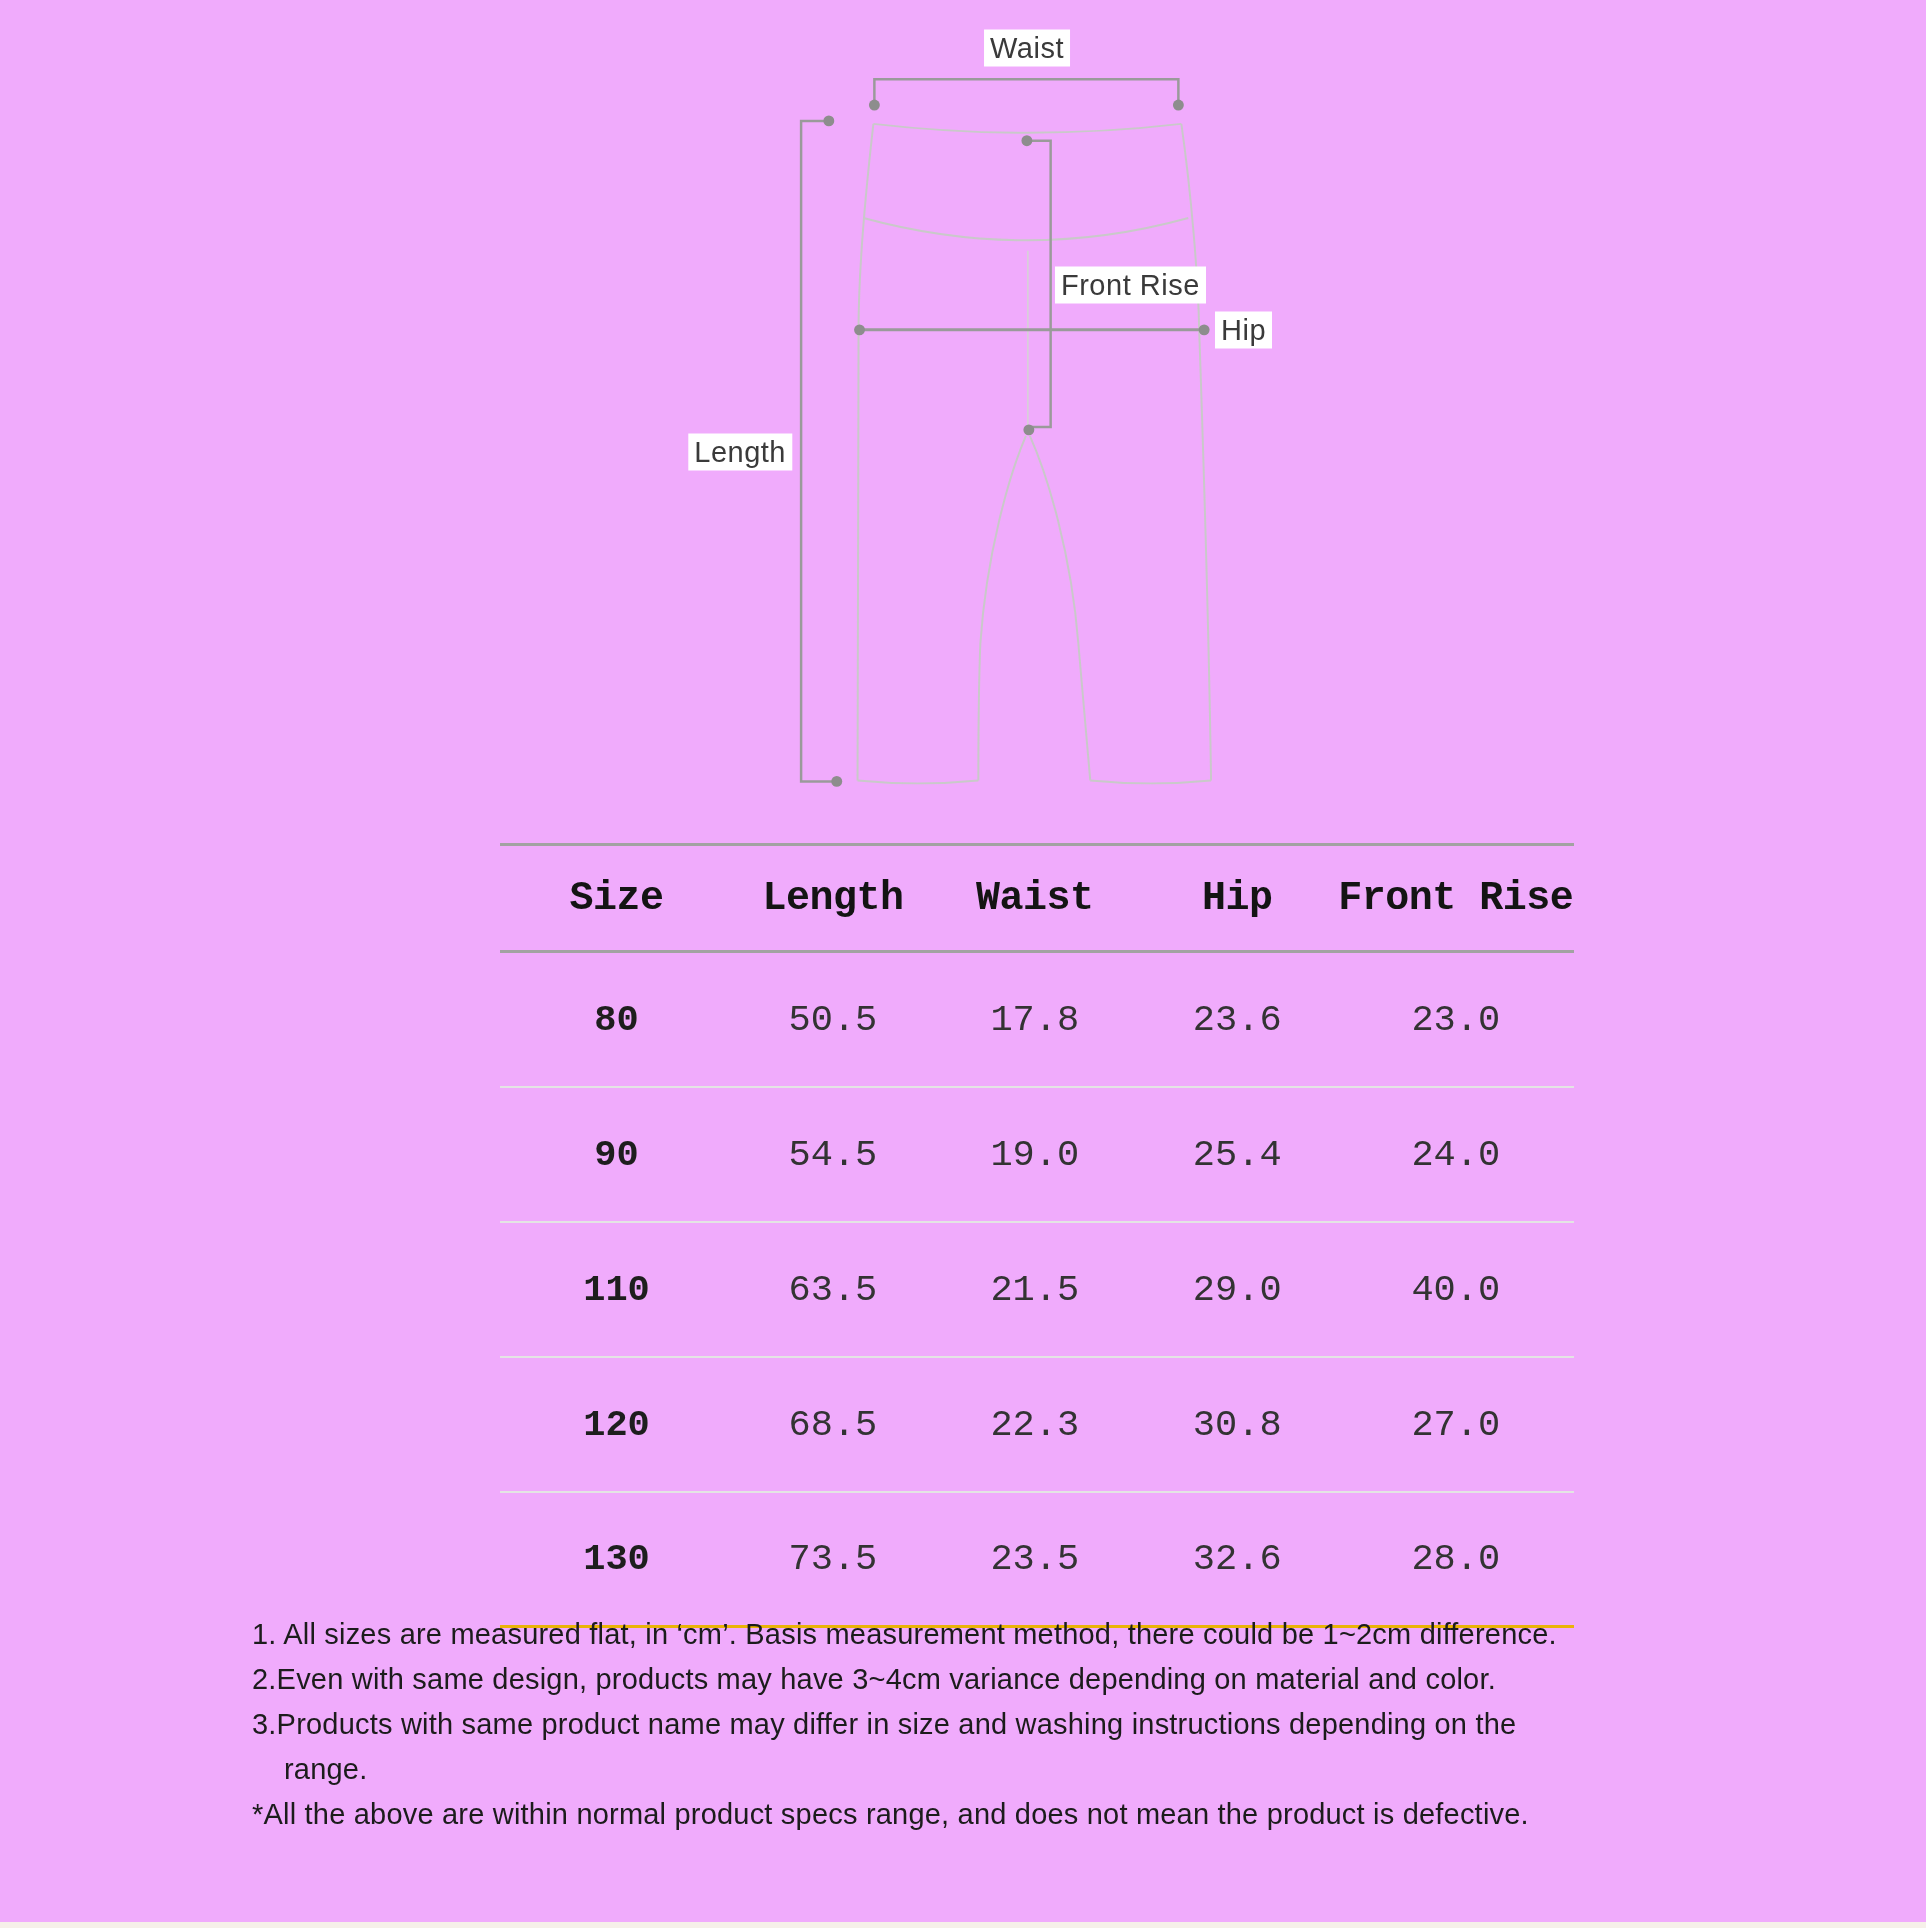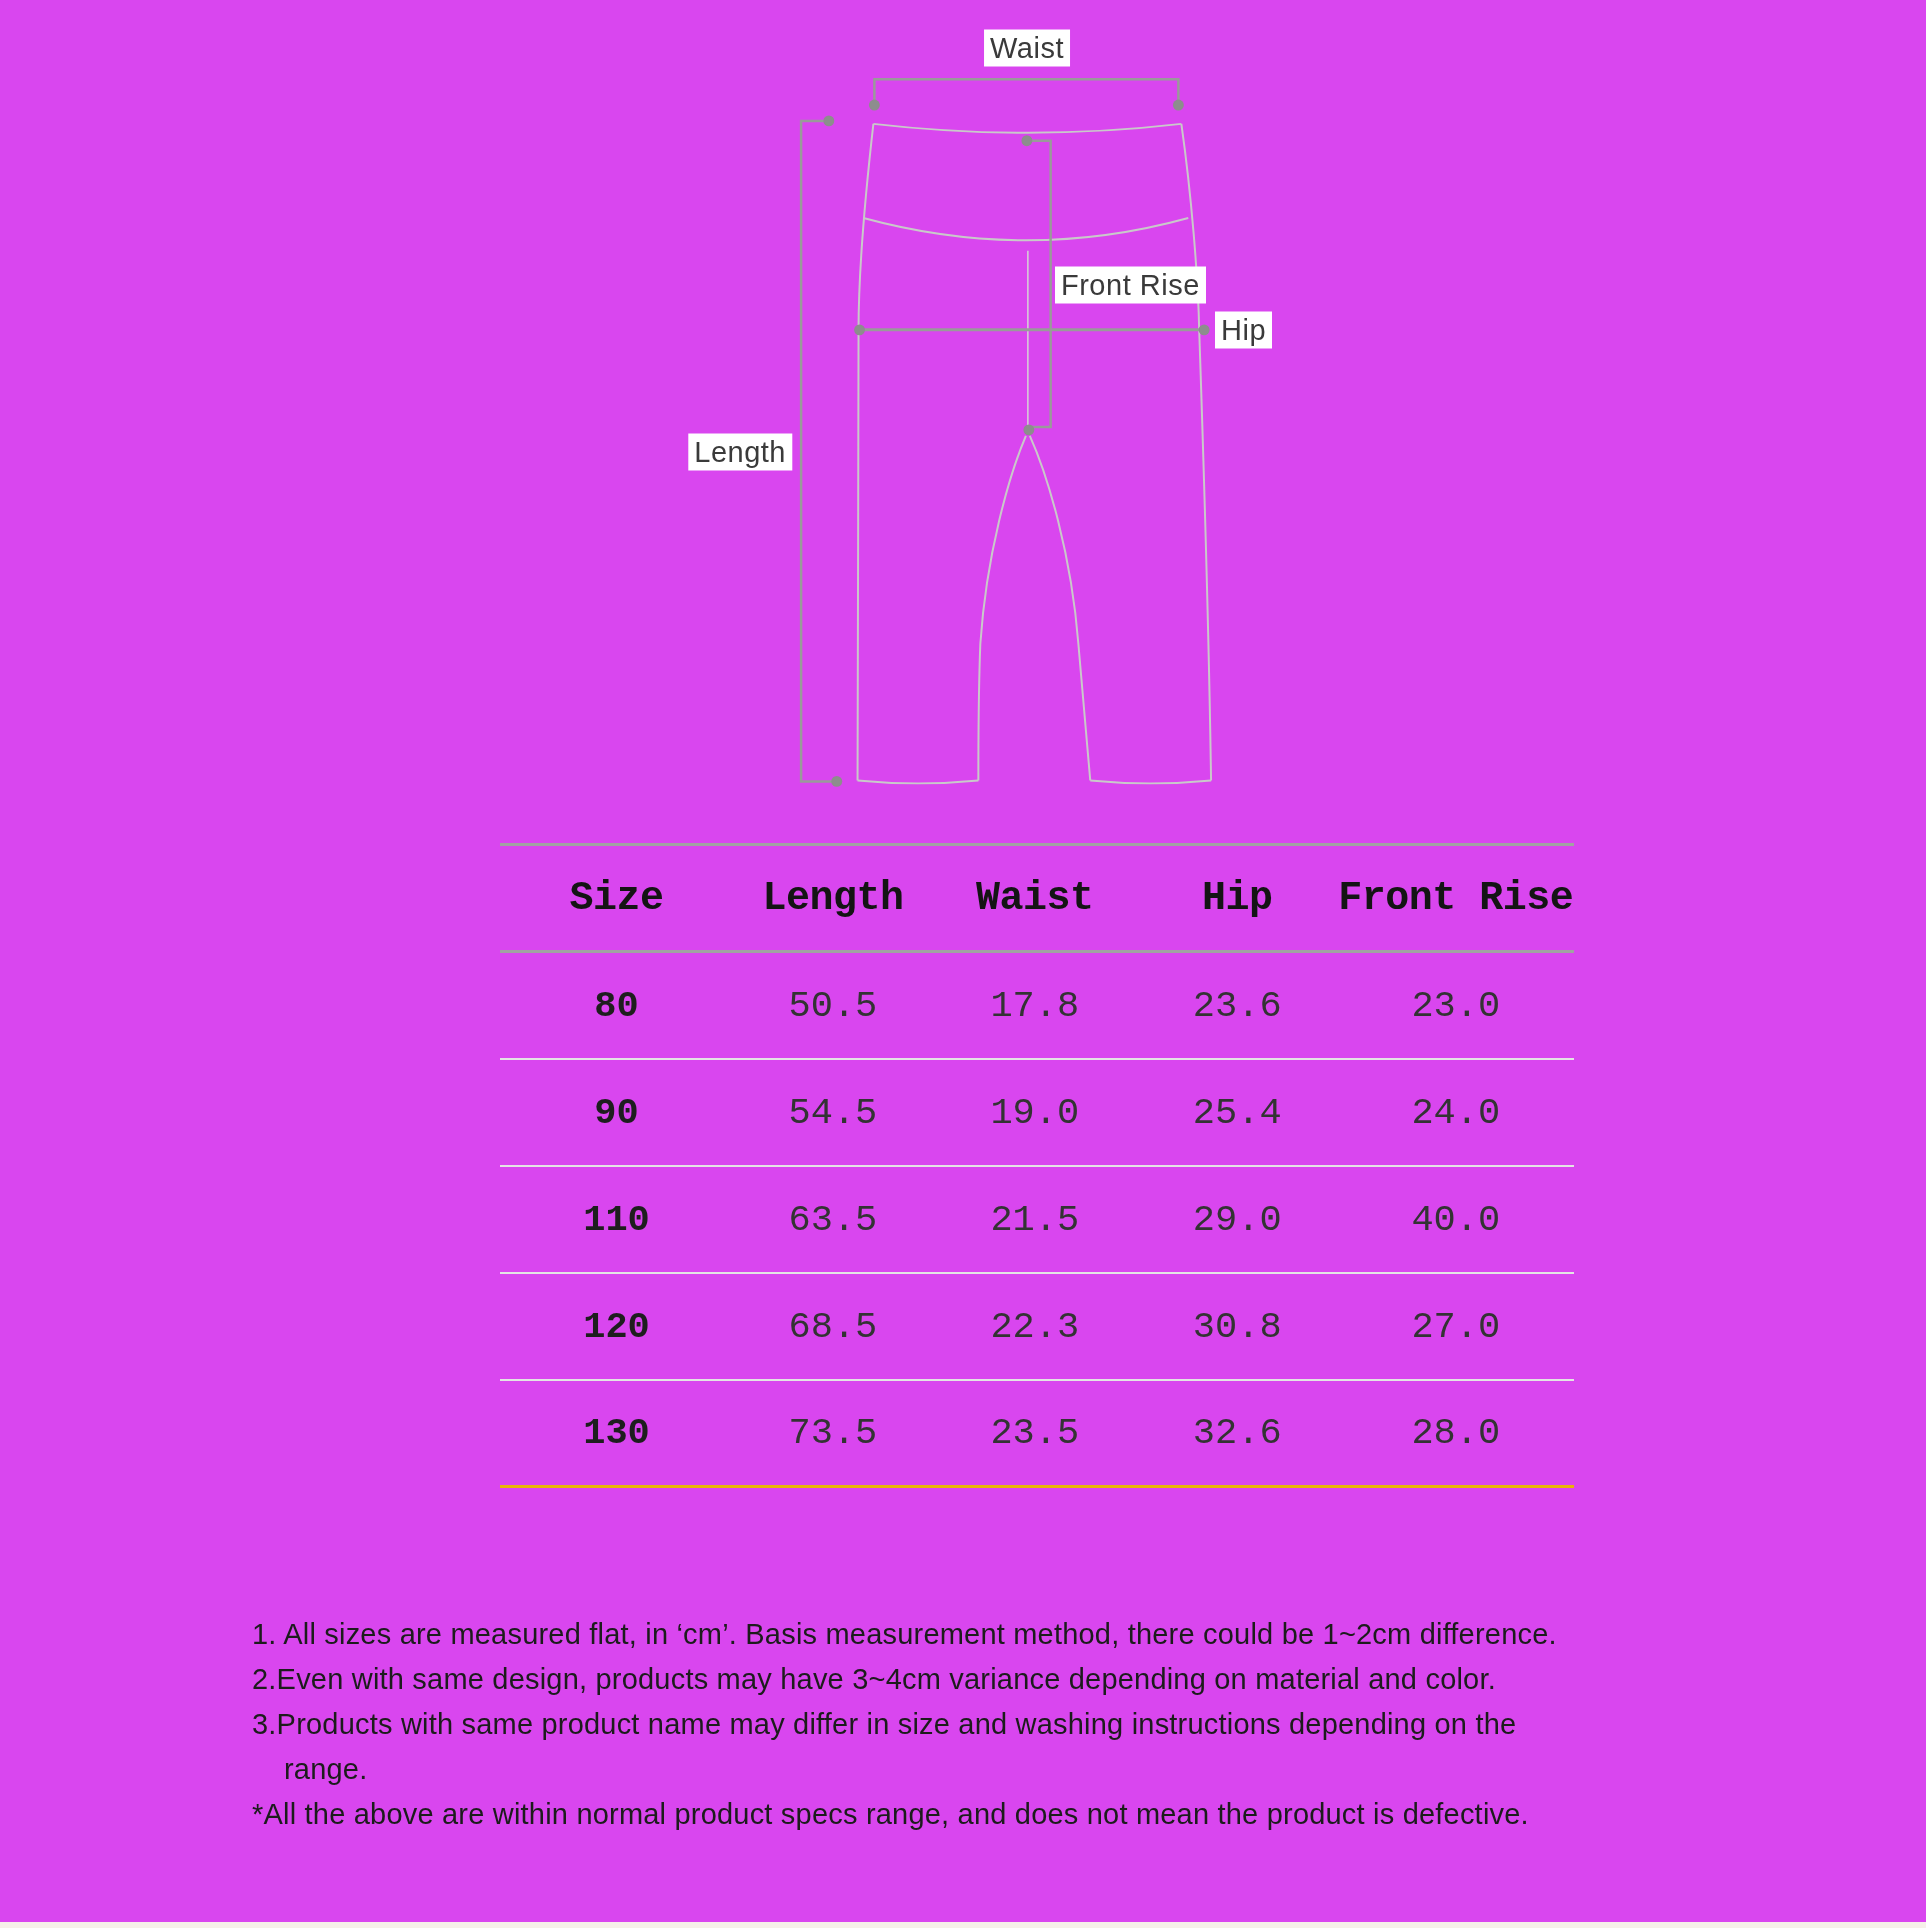--- a/index.html
+++ b/index.html
@@ -1,19 +1,19 @@
 <!DOCTYPE html>
 <html><head>
 <meta charset="utf-8">
 <style>
   html,body{margin:0;padding:0;background:#ffffff;}
   .page{
     position:relative;
     width:1927px;height:1929px;
-    background:#d946ef;
+    background:#f0abfc;
     font-family:"Liberation Sans", sans-serif;
     overflow:hidden;
   }
   
   .diagram-svg{position:absolute;left:0;top:0;}
   .diag-label{
     position:absolute;
     font-size:29px;color:#3a3a3a;letter-spacing:0.5px;
     white-space:nowrap;background:#fff;padding:2px 6px;
   }
@@ -34,21 +34,21 @@
   }
   .t-head{
     height:110px;
     border-top:3px solid #a2a2a2;
     border-bottom:3px solid #a2a2a2;
   }
   .t-head .cell{
     font-weight:bold;font-size:40px;color:#141414;letter-spacing:-0.5px;
   }
   .t-body-row{
-    height:107px;
+    height:135px;
     border-bottom:2px solid #e4e4e4;
   }
   .t-body-row.last{border-bottom:3px solid #eab308;}
   .cell{text-align:center;font-size:37px;color:#333333;}
   .cell.size-cell{font-weight:bold;color:#1e1e1e;}
   
   .notes{
     position:absolute;left:252px;top:1612px;
     font-size:29px;line-height:45px;color:#1c1c1c;
     letter-spacing:0.2px;

